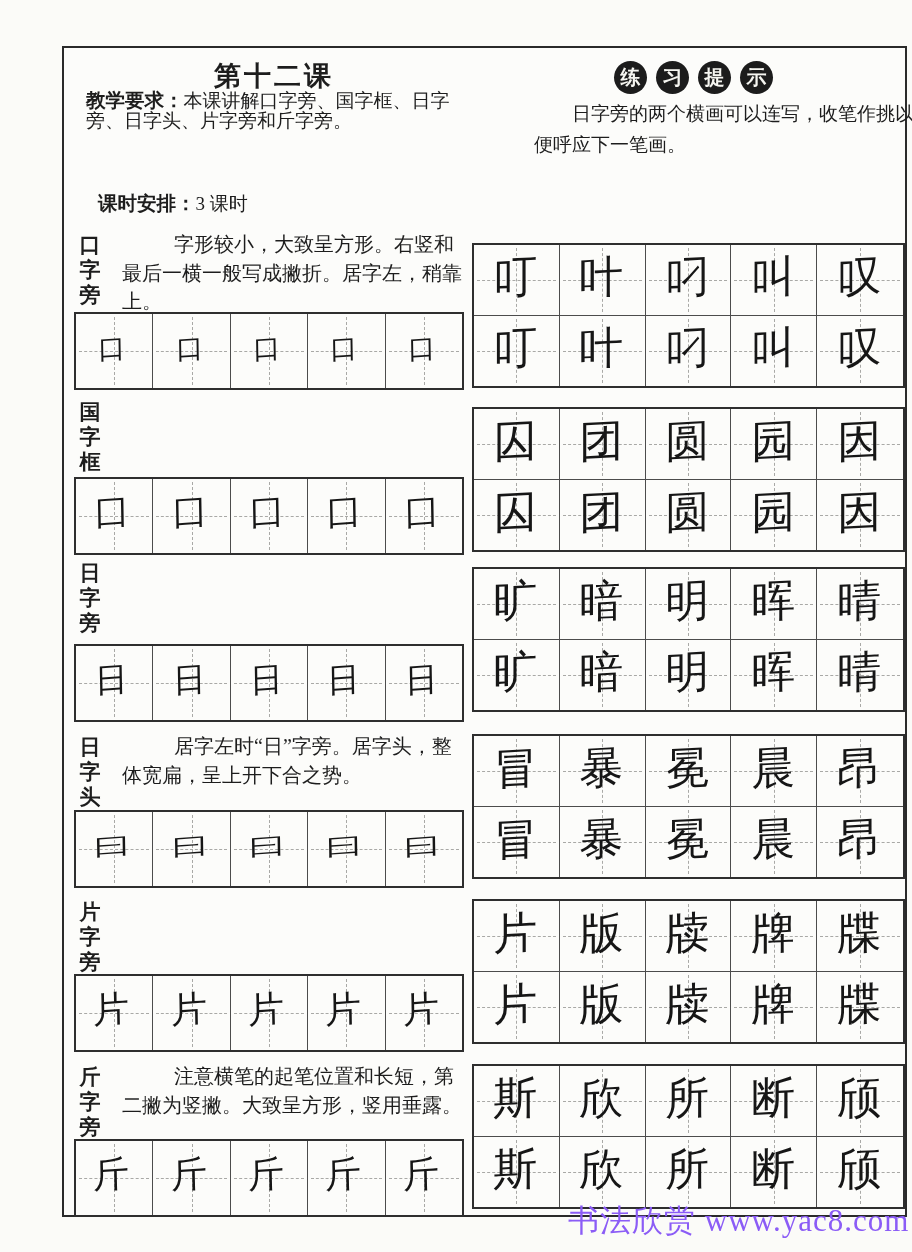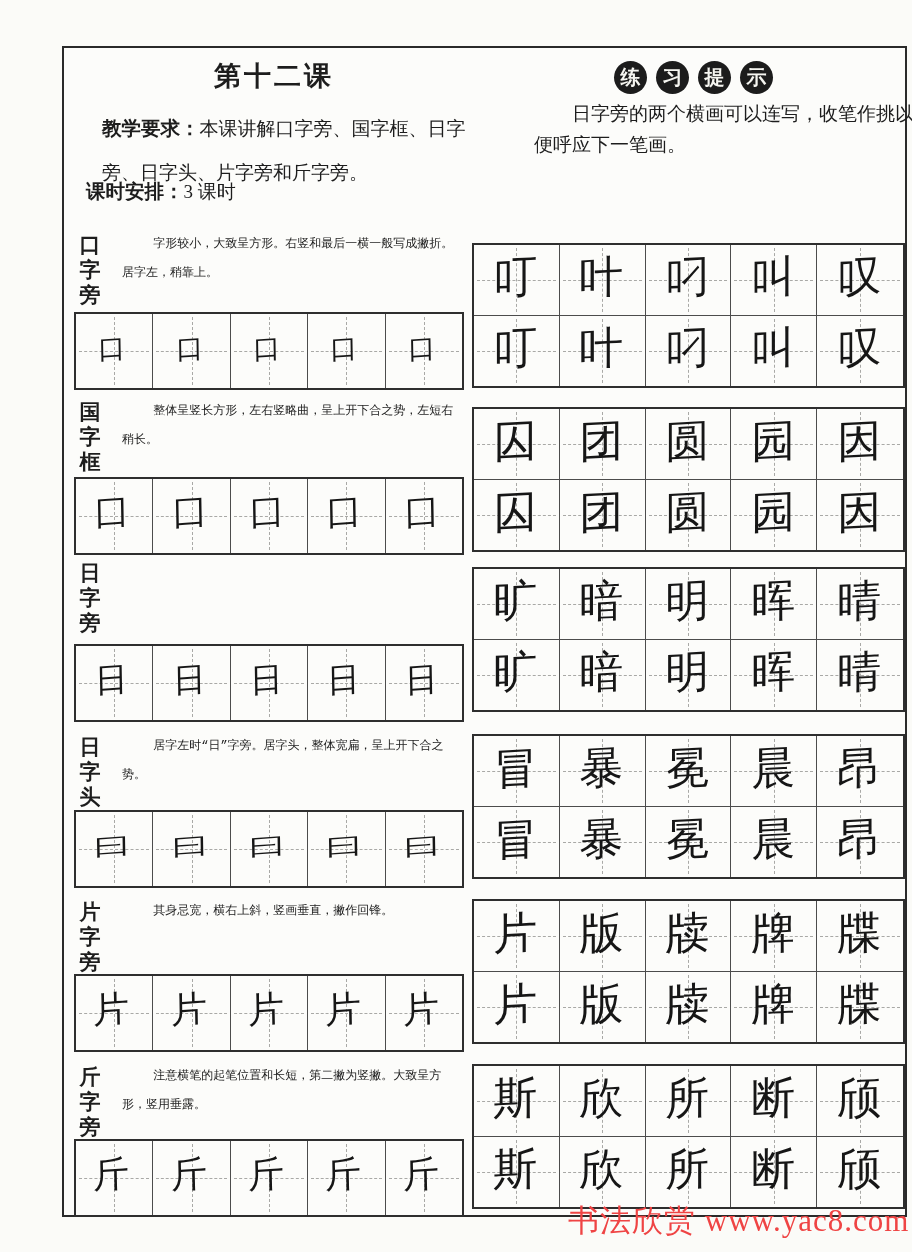--- a/index.html
+++ b/index.html
@@ -12,38 +12,38 @@
   .frame{
     position:absolute;left:62px;top:46px;width:841px;height:1167px;
     border:2px solid #2a2a2a;background:#fcfcfa;
   }
   
   .title{
     position:absolute;top:10px;left:0;width:420px;text-align:center;
     font-size:27px;font-weight:bold;letter-spacing:3px;
     font-family:"Liberation Sans",sans-serif;
   }
-  .teach{position:absolute;top:42px;left:22px;width:400px;font-size:19px;line-height:44px;margin:16px;}
+  .teach{position:absolute;top:42px;left:22px;width:400px;font-size:19px;line-height:20px;margin:0;}
   .lbl{font-weight:bold;font-family:"Liberation Sans",sans-serif;font-size:19.5px;}
-  .sched{position:absolute;top:130px;left:22px;font-size:19px;margin:0;}
+  .sched{position:absolute;top:130px;left:22px;font-size:19px;margin:12px;}
   .badges{position:absolute;top:13px;left:550px;display:flex;gap:9px;}
   .badge{
     width:33px;height:33px;border-radius:50%;background:#1c1c1c;color:#f6f6f1;
     font-size:20px;font-weight:bold;display:flex;align-items:center;justify-content:center;
     font-family:"Liberation Sans",sans-serif;
   }
   .tip{position:absolute;top:50px;left:470px;width:382px;font-size:19px;line-height:31px;text-indent:2em;margin:0;}
   
   .sec{position:absolute;left:10px;width:386px;}
   .vhead{
     position:absolute;left:0;top:2px;width:32px;text-align:center;
     font-size:21px;font-weight:bold;line-height:25px;
     font-family:"Liberation Sans",sans-serif;
   }
-  .desc{margin:0 0 0 48px;width:340px;font-size:12px;line-height:28.5px;text-indent:2.6em;font-family:Liberation Mono, monospace;}
+  .desc{margin:0 0 0 48px;width:340px;font-size:20px;line-height:28.5px;text-indent:2.6em;}
   .s0{top:182px}.s1{top:349px}.s2{top:510px}.s3{top:684px}.s4{top:849px}.s5{top:1014px}
   
   .strip{
     position:absolute;left:10px;width:386px;height:74px;
     border:2px solid #2e2e2e;display:flex;background:#fcfcfa;
   }
   .st0{top:264px}.st1{top:429px}.st2{top:596px}.st3{top:762px}.st4{top:926px}.st5{top:1091px}
   .pcell{flex:1;border-right:1px solid #4c4c4c;position:relative;}
   .pcell:last-child{border-right:none;}
   
@@ -69,21 +69,21 @@
     font-family:"Liberation Serif",serif;white-space:nowrap;
   }
   .pcell .hw{font-size:33px;transform:translate(-58%,-56%) rotate(-4deg) skewX(-3deg);}
   .strip .pch0{font-size:27px;}
   .strip .pch3{font-size:29px;transform:translate(-58%,-56%) rotate(-4deg) skewX(-3deg) scale(1.2,.8);}
   .strip .pch4,.strip .pch5{font-size:36px;}
   .gcell .hw{font-size:44px;transform:translate(-52%,-54%) rotate(-3deg) skewX(-3deg);}
   
   .watermark{
     position:absolute;top:1152px;left:504px;z-index:6;
-    font-size:31px;color:#ef4444;letter-spacing:1px;white-space:nowrap;
+    font-size:31px;color:#8b5cf6;letter-spacing:1px;white-space:nowrap;
   }
 </style>
 </head>
 <body>
 
 <div class="frame" id="frame">
 
   <div class="title">第十二课</div>
 
   <p class="teach"><span class="lbl">教学要求：</span><span>本课讲解口字旁、国字框、日字旁、日字头、片字旁和斤字旁。</span></p>
@@ -156,21 +156,20 @@
       <div class="gcell">
         <span class="hw">叹</span>
       </div>
     </div>
     <div class="sec s1">
       <div class="vhead">
         <div>国</div>
         <div>字</div>
         <div>框</div>
       </div>
-      <p class="desc">整体呈竖长方形，左右竖略曲，呈上开下合之势，左短右稍长。</p>
     </div>
     <div class="strip st1">
       <div class="pcell">
         <span class="hw pch1">囗</span>
       </div>
       <div class="pcell">
         <span class="hw pch1">囗</span>
       </div>
       <div class="pcell">
         <span class="hw pch1">囗</span>
@@ -326,21 +325,20 @@
       <div class="gcell">
         <span class="hw">昂</span>
       </div>
     </div>
     <div class="sec s4">
       <div class="vhead">
         <div>片</div>
         <div>字</div>
         <div>旁</div>
       </div>
-      <p class="desc">其身忌宽，横右上斜，竖画垂直，撇作回锋。</p>
     </div>
     <div class="strip st4">
       <div class="pcell">
         <span class="hw pch4">片</span>
       </div>
       <div class="pcell">
         <span class="hw pch4">片</span>
       </div>
       <div class="pcell">
         <span class="hw pch4">片</span>

